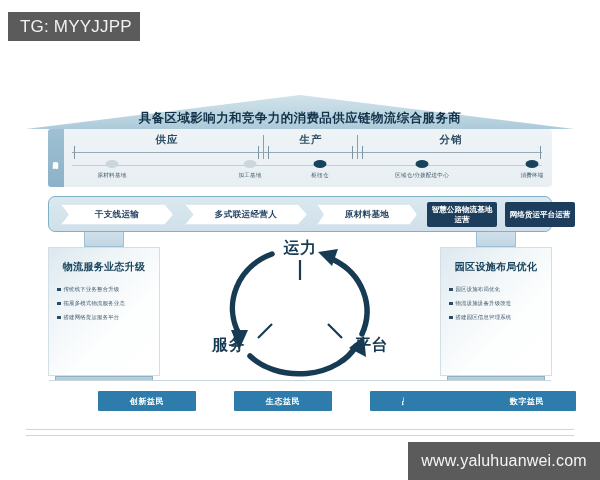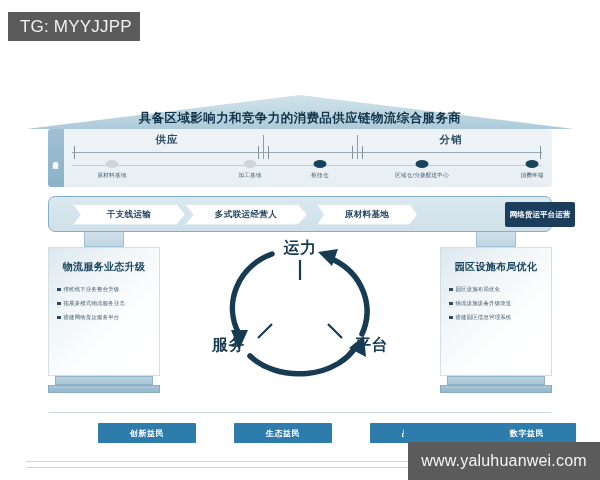--- a/index.html
+++ b/index.html
@@ -317,21 +317,21 @@
     letter-spacing: .5px;
     white-space: nowrap;
   }
   .wn-top    { left: 50%; top: 0px; transform: translateX(-50%); }
   .wn-left   { left: 6px;  top: 97px; }
   .wn-right  { right: 6px; top: 97px; }
 
   
   .base {
     position: absolute;
-    left: 26px; top: 412px;
+    left: 26px; top: 380px;
     width: 548px; height: 50px;
   }
   .base-shape {
     position: absolute;
     inset: 0;
     background: #ffffff;
     border: 1px solid #c9d6dd;
     box-sizing: border-box;
     clip-path: polygon(4.2% 0%, 95.8% 0%, 100% 100%, 0% 100%);
   }
@@ -369,20 +369,21 @@
   </div>
 
   <div class="chain-band">
     <div class="chain-sidetab">
       <span>消费品产业链</span>
     </div>
     <div class="chain-inner">
 
       <div class="phase-row">
         <div class="phase-label" id="ph0" style="left:2px;width:190px;">供应</div>
+        <div class="phase-label" id="ph1" style="left:196px;width:90px;">生产</div>
         <div class="phase-label" id="ph2" style="left:290px;width:182px;">分销</div>
 
         <div class="axis-line"></div>
         <div class="tick" style="left:4px;"></div>
         <div class="tick" style="left:188px;"></div>
         <div class="tick" style="left:198px;"></div>
         <div class="tick" style="left:282px;"></div>
         <div class="tick" style="left:292px;"></div>
         <div class="tick" style="left:470px;"></div>
         <div class="divider" style="left:193px;"></div>
@@ -399,23 +400,24 @@
 
       <div class="node-label" style="left:42px;">原材料基地</div>
       <div class="node-label" style="left:180px;">加工基地</div>
       <div class="node-label" style="left:250px;">枢纽仓</div>
       <div class="node-label" style="left:352px;">区域仓/分拨配送中心</div>
       <div class="node-label" style="left:462px;">消费终端</div>
     </div>
   </div>
 
   <div class="services-bar">
-    <div class="chev" style="left:24px;width:112px;">干支线运输</div>
+    <div class="chev" style="left:12px;width:112px;">干支线运输</div>
     <div class="chev" style="left:136px;width:122px;">多式联运经营人</div>
     <div class="chev" style="left:268px;width:100px;">原材料基地</div>
+    <div class="darkbox" style="left:378px;width:70px;">智慧公路物流基地运营</div>
     <div class="darkbox" style="left:456px;width:70px;">网络货运平台运营</div>
   </div>
 
   <div class="stub stub-l"></div>
   <div class="stub stub-r"></div>
 
   <div class="pillar left">
     <div class="pillar-title">物流服务业态升级</div>
     <div class="pillar-list">
       <div class="pillar-li">

